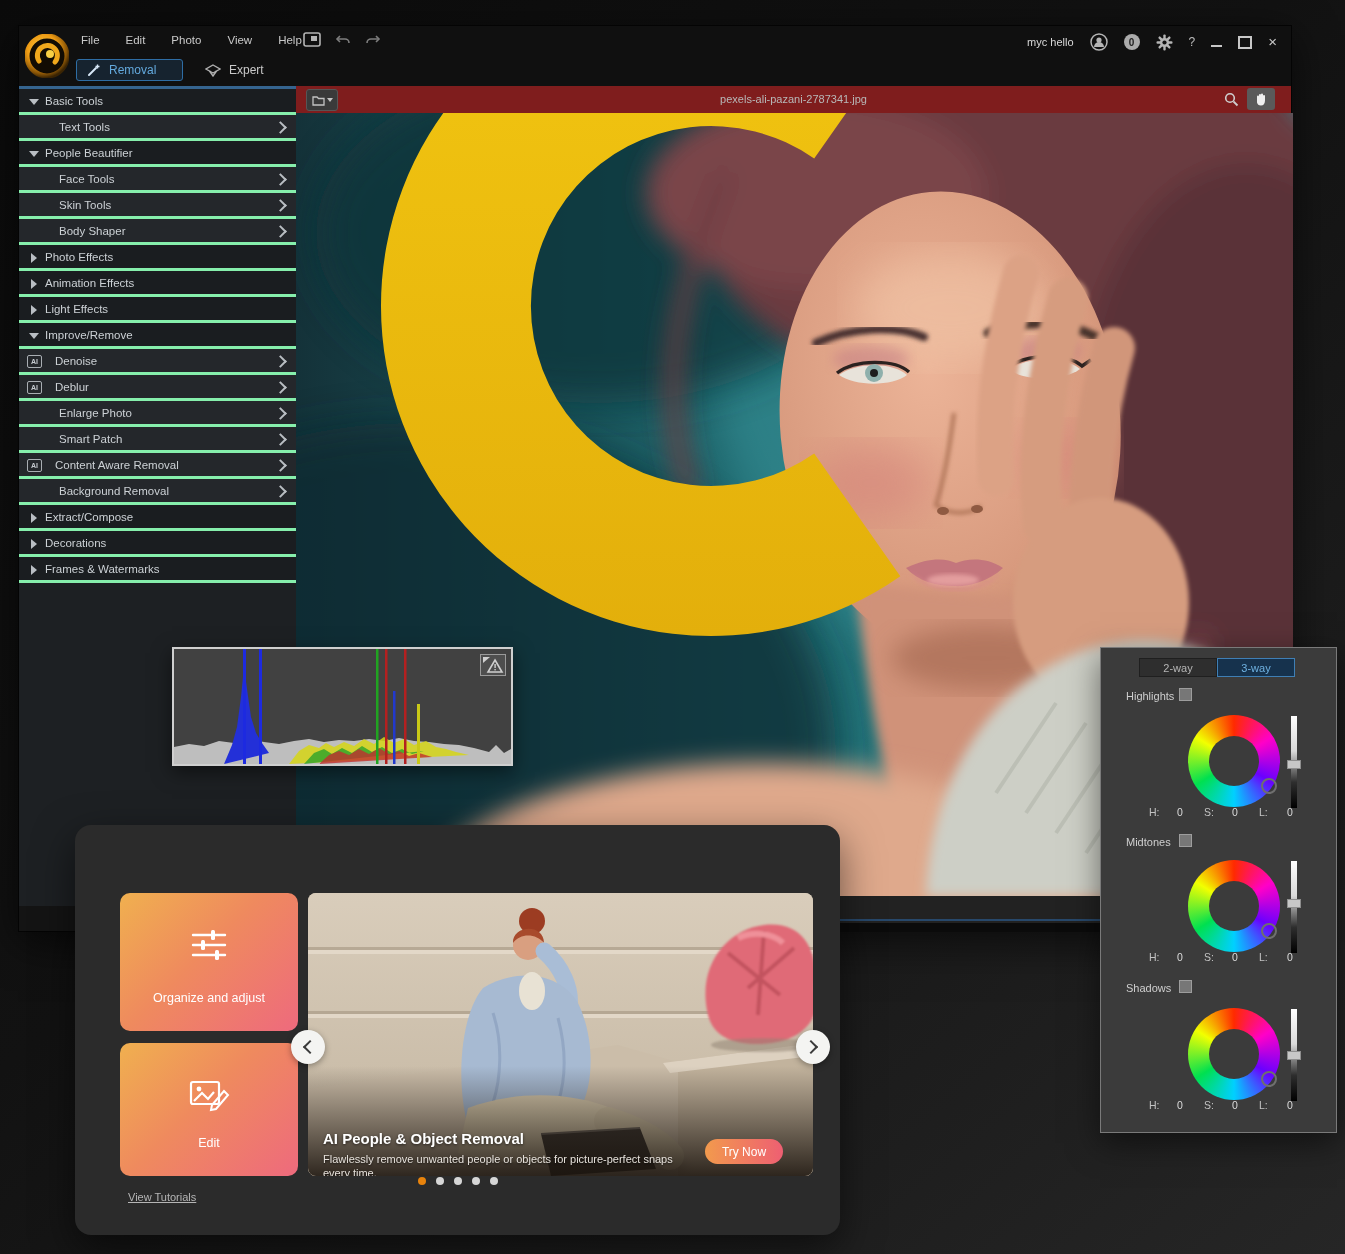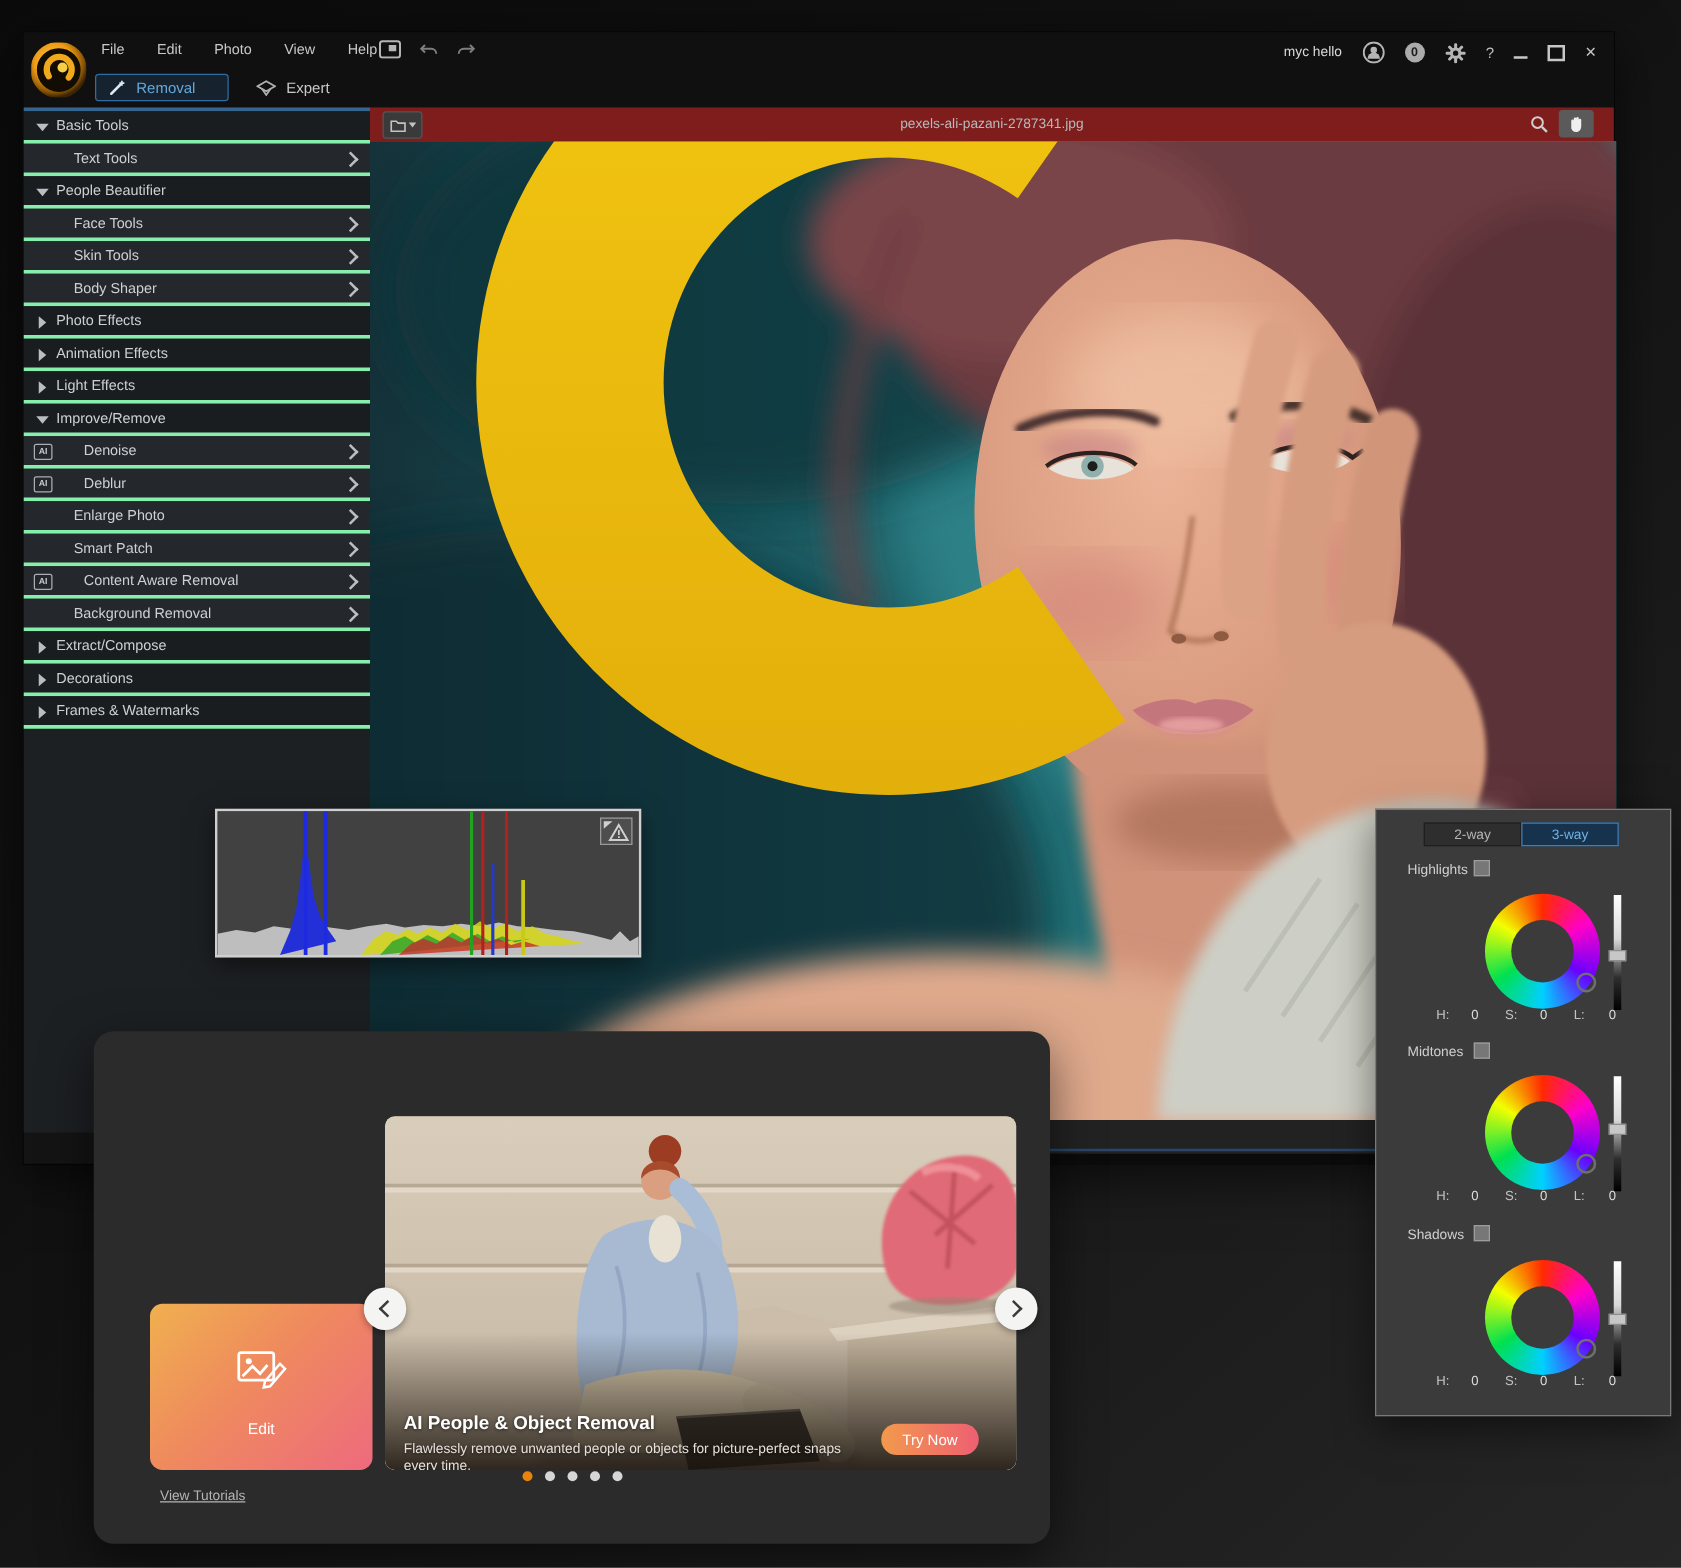--- a/index.html
+++ b/index.html
@@ -36,21 +36,21 @@
   .sidebar{position:absolute;left:0;top:60px;width:277px;height:820px;background:#1d2023;border-top:3px solid #35648f;box-sizing:border-box;}
   .side-row{position:relative;height:26px;border-bottom:3px solid #86efac;display:flex;align-items:center;box-sizing:border-box;cursor:default;}
   .side-row.header{background:#1a1d20;padding-left:26px;}
   .side-row.item{background:#24272b;padding-left:40px;}
   .side-row .lbl{font-size:11.5px;color:#ccd1d5;white-space:nowrap;}
   .tri{position:absolute;left:10px;top:10px;width:0;height:0;}
   .tri.down{border-left:5px solid transparent;border-right:5px solid transparent;border-top:6px solid #b9bec3;}
   .tri.right{border-top:5px solid transparent;border-bottom:5px solid transparent;border-left:6px solid #b9bec3;top:8px;left:12px;}
   .chev{position:absolute;right:11px;top:8px;width:7px;height:7px;border-right:2px solid #b9bec3;border-top:2px solid #b9bec3;transform:rotate(45deg);}
   .ai-badge{position:absolute;left:8px;top:6px;width:15px;height:13px;border:1px solid #a9aeb3;border-radius:2px;color:#c6cbd0;font-size:7px;font-weight:bold;display:flex;align-items:center;justify-content:center;box-sizing:border-box;}
-  .side-row.item.with-ai{padding-left:48px;}
+  .side-row.item.with-ai{padding-left:36px;}
 
   
   .canvas-area{position:absolute;left:277px;top:60px;right:0;height:846px;background:#191919;}
   .canvas-toolbar{position:absolute;left:0;top:0;right:0;height:27px;background:#7f1d1d;border-bottom:1px solid #111;}
   .folder-btn{position:absolute;left:10px;top:3px;width:30px;height:20px;background:#3a3a3a;border:1px solid #565656;border-radius:3px;display:flex;align-items:center;justify-content:center;gap:2px;}
   .caret-dn{width:0;height:0;border-left:3px solid transparent;border-right:3px solid transparent;border-top:4px solid #c3c3c3;}
   .filename{position:absolute;left:0;right:0;top:7px;text-align:center;font-size:11px;color:#b8b8b8;}
   .zoom-btn{position:absolute;right:48px;top:3px;width:24px;height:20px;display:flex;align-items:center;justify-content:center;border-radius:3px;}
   .hand-btn{position:absolute;right:16px;top:2px;width:28px;height:22px;background:#5a5a5a;border-radius:3px;display:flex;align-items:center;justify-content:center;}
   .photo{position:absolute;left:0;top:27px;width:997px;height:783px;overflow:hidden;background:#1f6a70;}
@@ -421,20 +421,37 @@
     <svg width="24" height="20" viewBox="0 0 24 20">
         <path d="M2 2 L9 2 L2 8 Z" fill="#cfcfcf"></path>
         <path d="M14 5 L21 17 L7 17 Z" fill="none" stroke="#cfcfcf" stroke-width="1.6"></path>
         <rect x="13.4" y="9" width="1.4" height="4" fill="#cfcfcf"></rect>
         <rect x="13.4" y="14" width="1.4" height="1.4" fill="#cfcfcf"></rect>
       </svg>
   </div>
 </div>
 
 <div class="abs promo-panel">
+  <div class="promo-card card-1">
+    <span class="card-icon">
+      <svg width="40" height="36" viewBox="0 0 40 36">
+          <g stroke="#fff" stroke-width="2.4" stroke-linecap="round">
+            <path d="M4 8 H36"></path>
+            <path d="M4 18 H36"></path>
+            <path d="M4 28 H36"></path>
+          </g>
+          <g fill="#fff">
+            <rect x="22" y="3" width="4" height="10" rx="1.5"></rect>
+            <rect x="12" y="13" width="4" height="10" rx="1.5"></rect>
+            <rect x="26" y="23" width="4" height="10" rx="1.5"></rect>
+          </g>
+        </svg>
+    </span>
+    <span class="c-lbl">Organize and adjust</span>
+  </div>
   <div class="promo-card card-2">
     <span class="card-icon">
       <svg width="42" height="36" viewBox="0 0 42 36">
           <rect x="3" y="5" width="28" height="22" rx="2" fill="none" stroke="#fff" stroke-width="2.2"></rect>
           <circle cx="11" cy="12" r="2.4" fill="#fff"></circle>
           <path d="M6 24 L14 16 L20 22 L26 15" fill="none" stroke="#fff" stroke-width="2.2"></path>
           <path d="M24 28 L36 14 L40 18 L28 32 L23 33 Z" fill="none" stroke="#fff" stroke-width="2"></path>
         </svg>
     </span>
     <span class="c-lbl">Edit</span>

